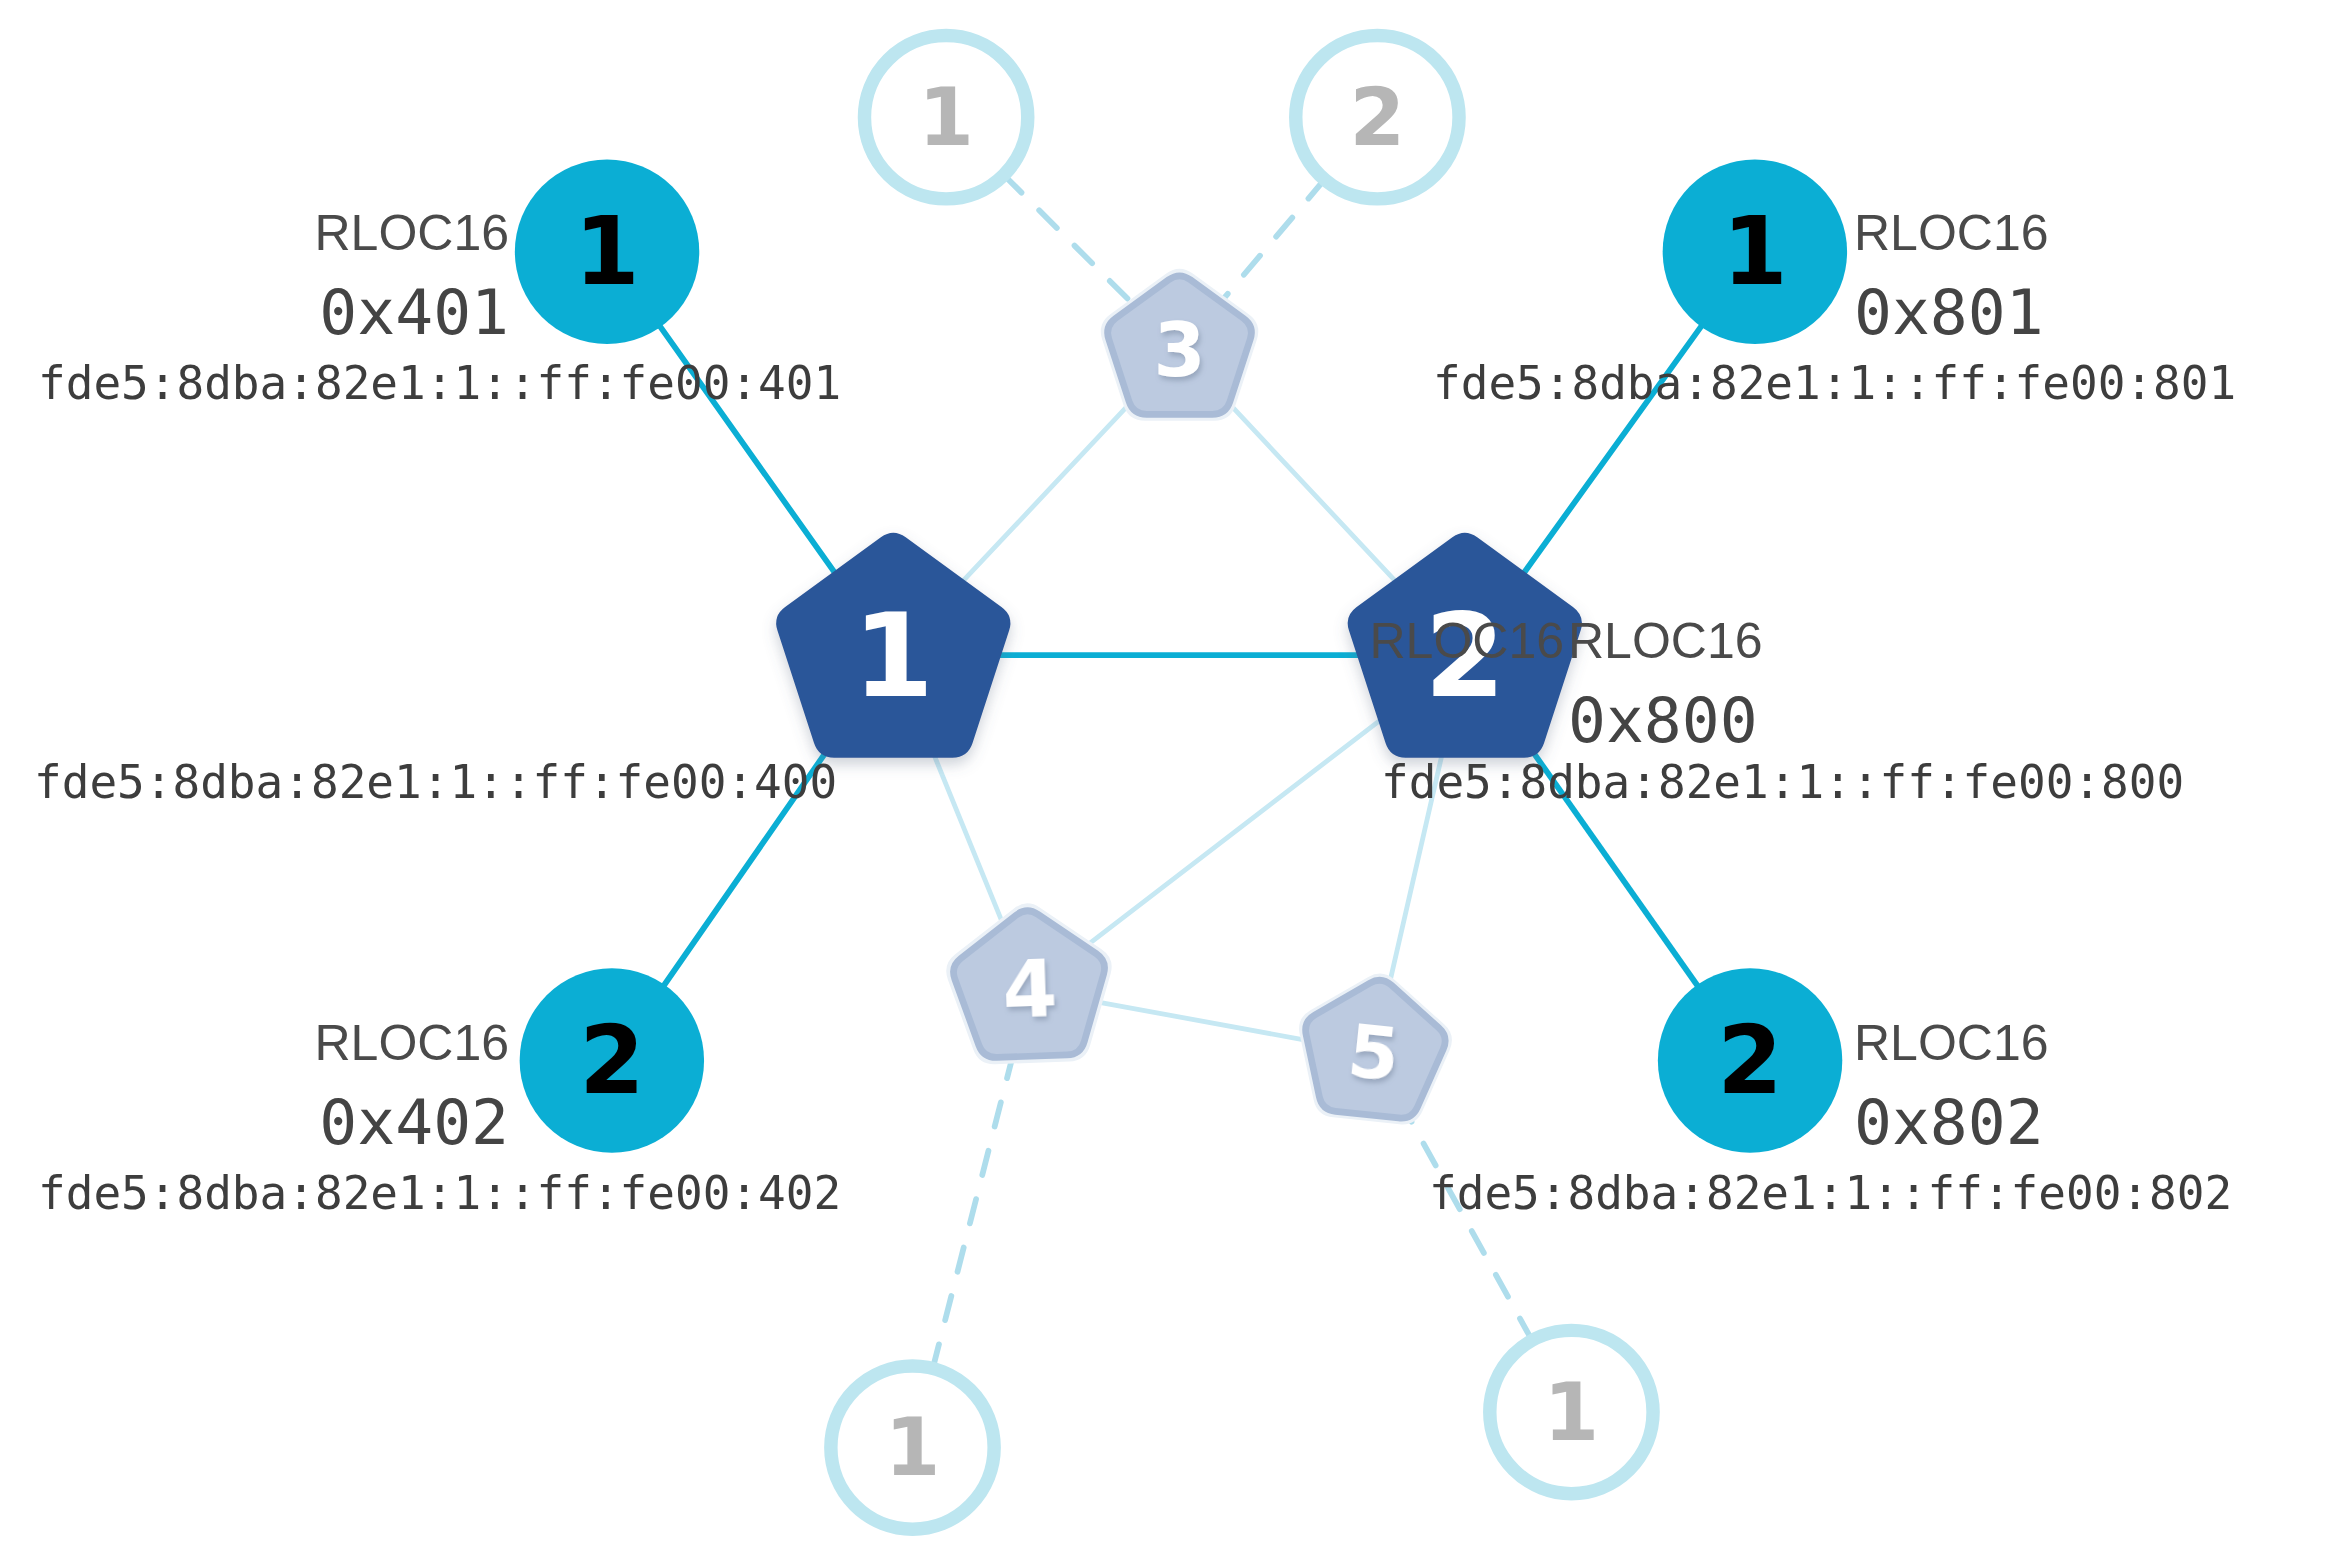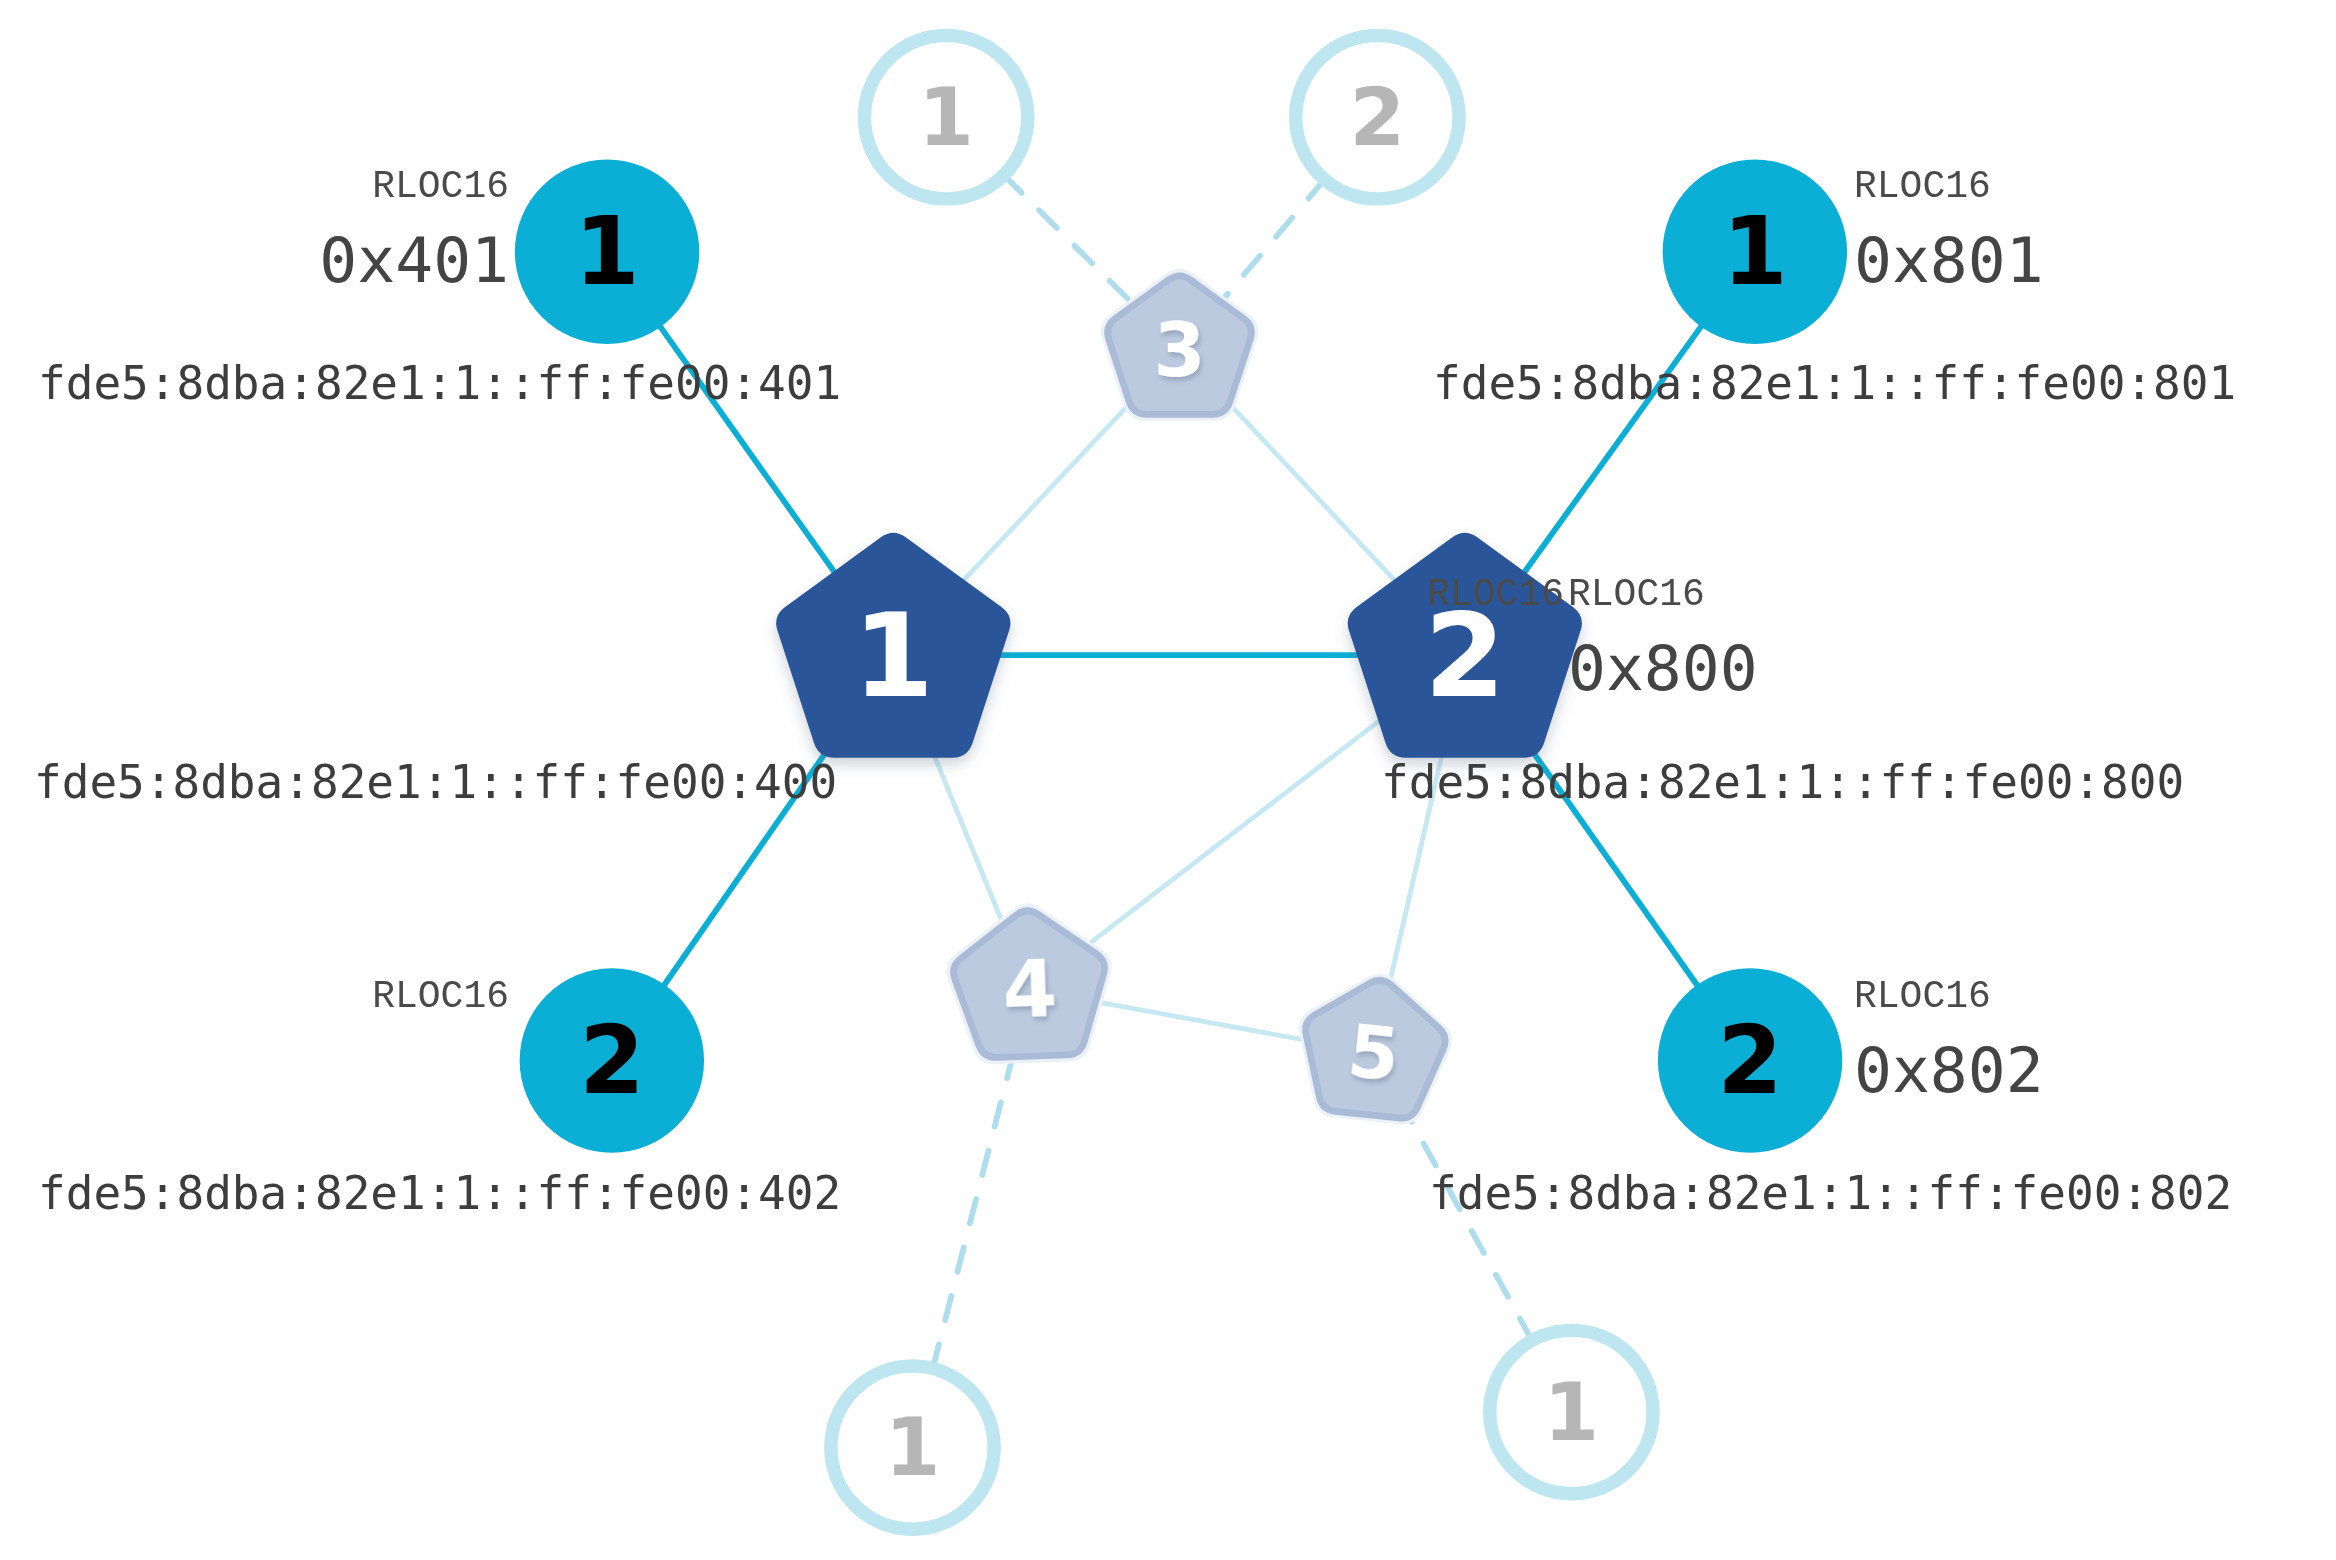--- a/index.html
+++ b/index.html
@@ -29,25 +29,26 @@
     width: 2336px;
     height: 1560px;
   }
 
   
   .label-group {
     position: absolute;
     white-space: nowrap;
   }
   .rloc-caption {
-    font-family: Liberation Mono, monospace;
-    font-size: 38px;
+    font-family: Liberation Sans, sans-serif;
+    font-size: 50px;
     color: #4a4a4a;
     letter-spacing: 0px;
     line-height: 1;
+    margin-top: 40px;
   }
   .rloc-value {
     font-family: "DejaVu Sans Mono", "Liberation Mono", monospace;
     font-size: 63px;
     color: #444444;
     line-height: 1;
     margin-top: 23px;
   }
   .ipv6-text {
     position: absolute;
@@ -179,20 +180,21 @@
         <div class="rloc-caption">RLOC16</div>
         <div class="rloc-value">0x401</div>
       </div>
       <div class="ipv6-text" style="left: 38px; top: 360px;">fde5:8dba:82e1:1::ff:fe00:401</div>
       <div class="label-group align-right" style="top: 576px; left: 0px; width: 1564px;">
         <div class="rloc-caption">RLOC16</div>
       </div>
       <div class="ipv6-text" style="left: 34px; top: 759px;">fde5:8dba:82e1:1::ff:fe00:400</div>
       <div class="label-group align-right" style="top: 978px; left: 0px; width: 509px;">
         <div class="rloc-caption">RLOC16</div>
+        <div class="rloc-value">0x402</div>
       </div>
       <div class="ipv6-text" style="left: 38px; top: 1170px;">fde5:8dba:82e1:1::ff:fe00:402</div>
       <div class="label-group align-left" style="top: 168px; left: 1854px;">
         <div class="rloc-caption">RLOC16</div>
         <div class="rloc-value">0x801</div>
       </div>
       <div class="ipv6-text" style="left: 1433px; top: 360px;">fde5:8dba:82e1:1::ff:fe00:801</div>
       <div class="label-group align-left" style="top: 576px; left: 1568px;">
         <div class="rloc-caption">RLOC16</div>
         <div class="rloc-value">0x800</div>

